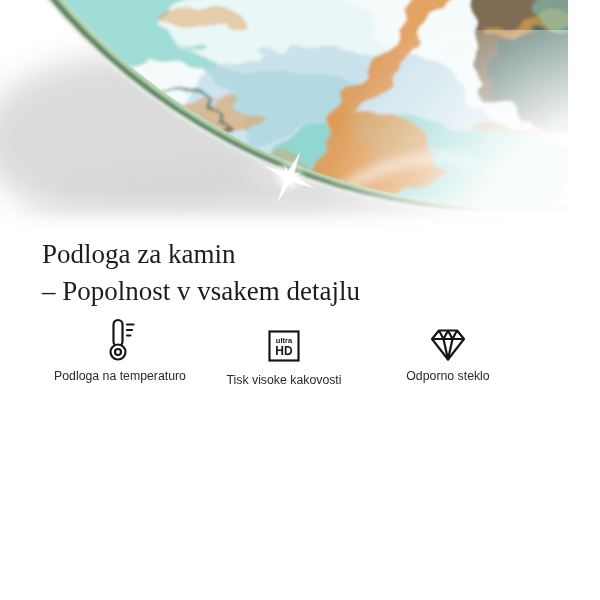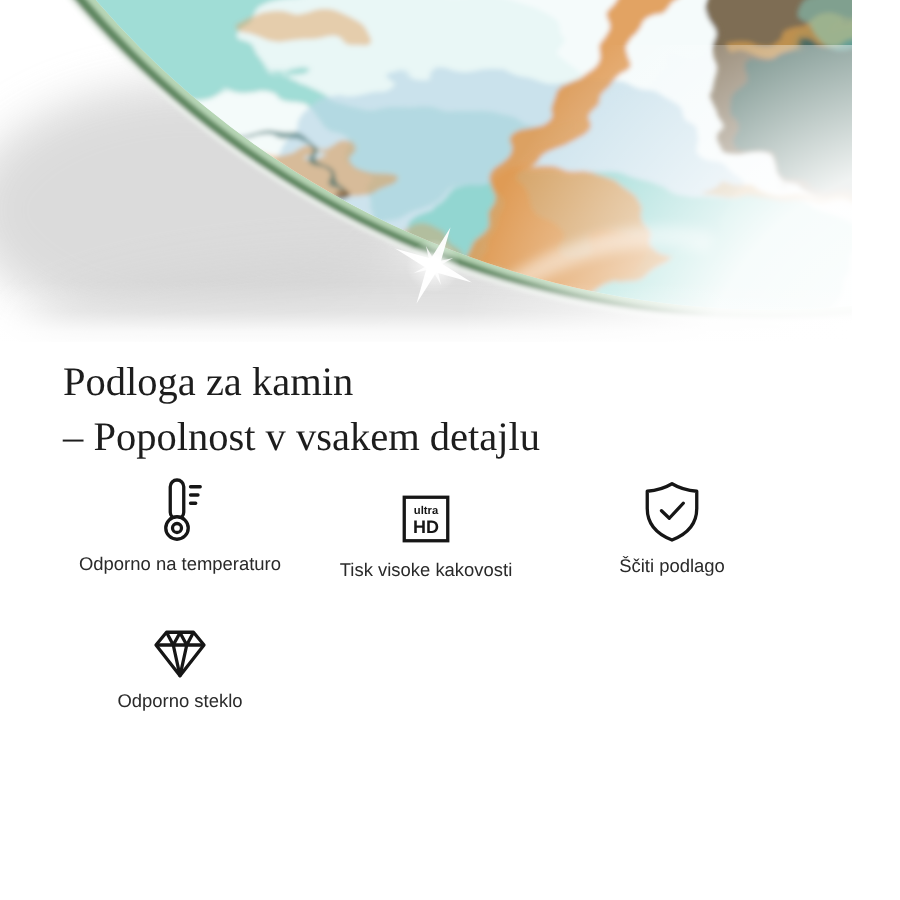--- a/index.html
+++ b/index.html
@@ -128,43 +128,34 @@
 
       <div class="feature">
         <div class="icon-box">
           <svg width="34" height="44" viewBox="0 0 34 44">
             <rect class="ic" x="10.5" y="2" width="9" height="26" rx="4.5"></rect>
             <circle cx="15" cy="34" r="7.5" fill="#ffffff" stroke="#161616" stroke-width="2.2"></circle>
             <circle class="ic" cx="15" cy="34" r="3" stroke-width="2"></circle>
             <path class="ic" d="M24,6.5 h6.5 M24,12 h5 M24,17.5 h3.5" stroke-linecap="round"></path>
           </svg>
         </div>
-        <div class="feature-label">Odporno na temperaturo</div>
+        <div class="feature-label">Podloga na temperaturo</div>
       </div>
 
       <div class="feature">
         <div class="icon-box" style="padding-bottom:4px;justify-content:flex-end;">
           <svg width="32" height="32" viewBox="0 0 32 32">
             <rect class="ic" x="1.5" y="1.5" width="29" height="29" stroke-width="2.6"></rect>
             <text x="16" y="12.5" text-anchor="middle" font-size="7.5" font-weight="700" font-family="'Liberation Sans',sans-serif" fill="#161616">ultra</text>
             <text x="16" y="25" text-anchor="middle" font-size="12" font-weight="700" font-family="'Liberation Sans',sans-serif" fill="#161616">HD</text>
           </svg>
         </div>
         <div class="feature-label">Tisk visoke kakovosti</div>
       </div>
 
-      <div class="feature">
-        <div class="icon-box" style="padding-bottom:1px;">
-          <svg width="40" height="42" viewBox="0 0 40 42">
-            <path class="ic" stroke-width="2.4" stroke-linejoin="round" d="M20,2.5 C25,5.5 30,7 36.5,7.5 V19 C36.5,30 29,36.5 20,40 C11,36.5 3.5,30 3.5,19 V7.5 C10,7 15,5.5 20,2.5 Z"></path>
-            <path class="ic" stroke-width="2.4" stroke-linecap="round" stroke-linejoin="round" d="M13,20.5 L18.2,25.5 L27.5,15.5"></path>
-          </svg>
-        </div>
-        <div class="feature-label">Ščiti podlago</div>
-      </div>
 
       <div class="feature">
         <div class="icon-box">
           <svg width="38" height="34" viewBox="0 0 38 34">
             <path class="ic" stroke-linejoin="round" d="M3,11 L10,2.5 H28 L35,11 L19,31.5 Z"></path>
             <path class="ic" stroke-width="1.8" stroke-linejoin="round" d="M3,11 H35 M10,2.5 L14.5,11 L19,2.8 L23.5,11 L28,2.5 M14.5,11 L19,31.5 L23.5,11"></path>
           </svg>
         </div>
         <div class="feature-label">Odporno steklo</div>
       </div>

